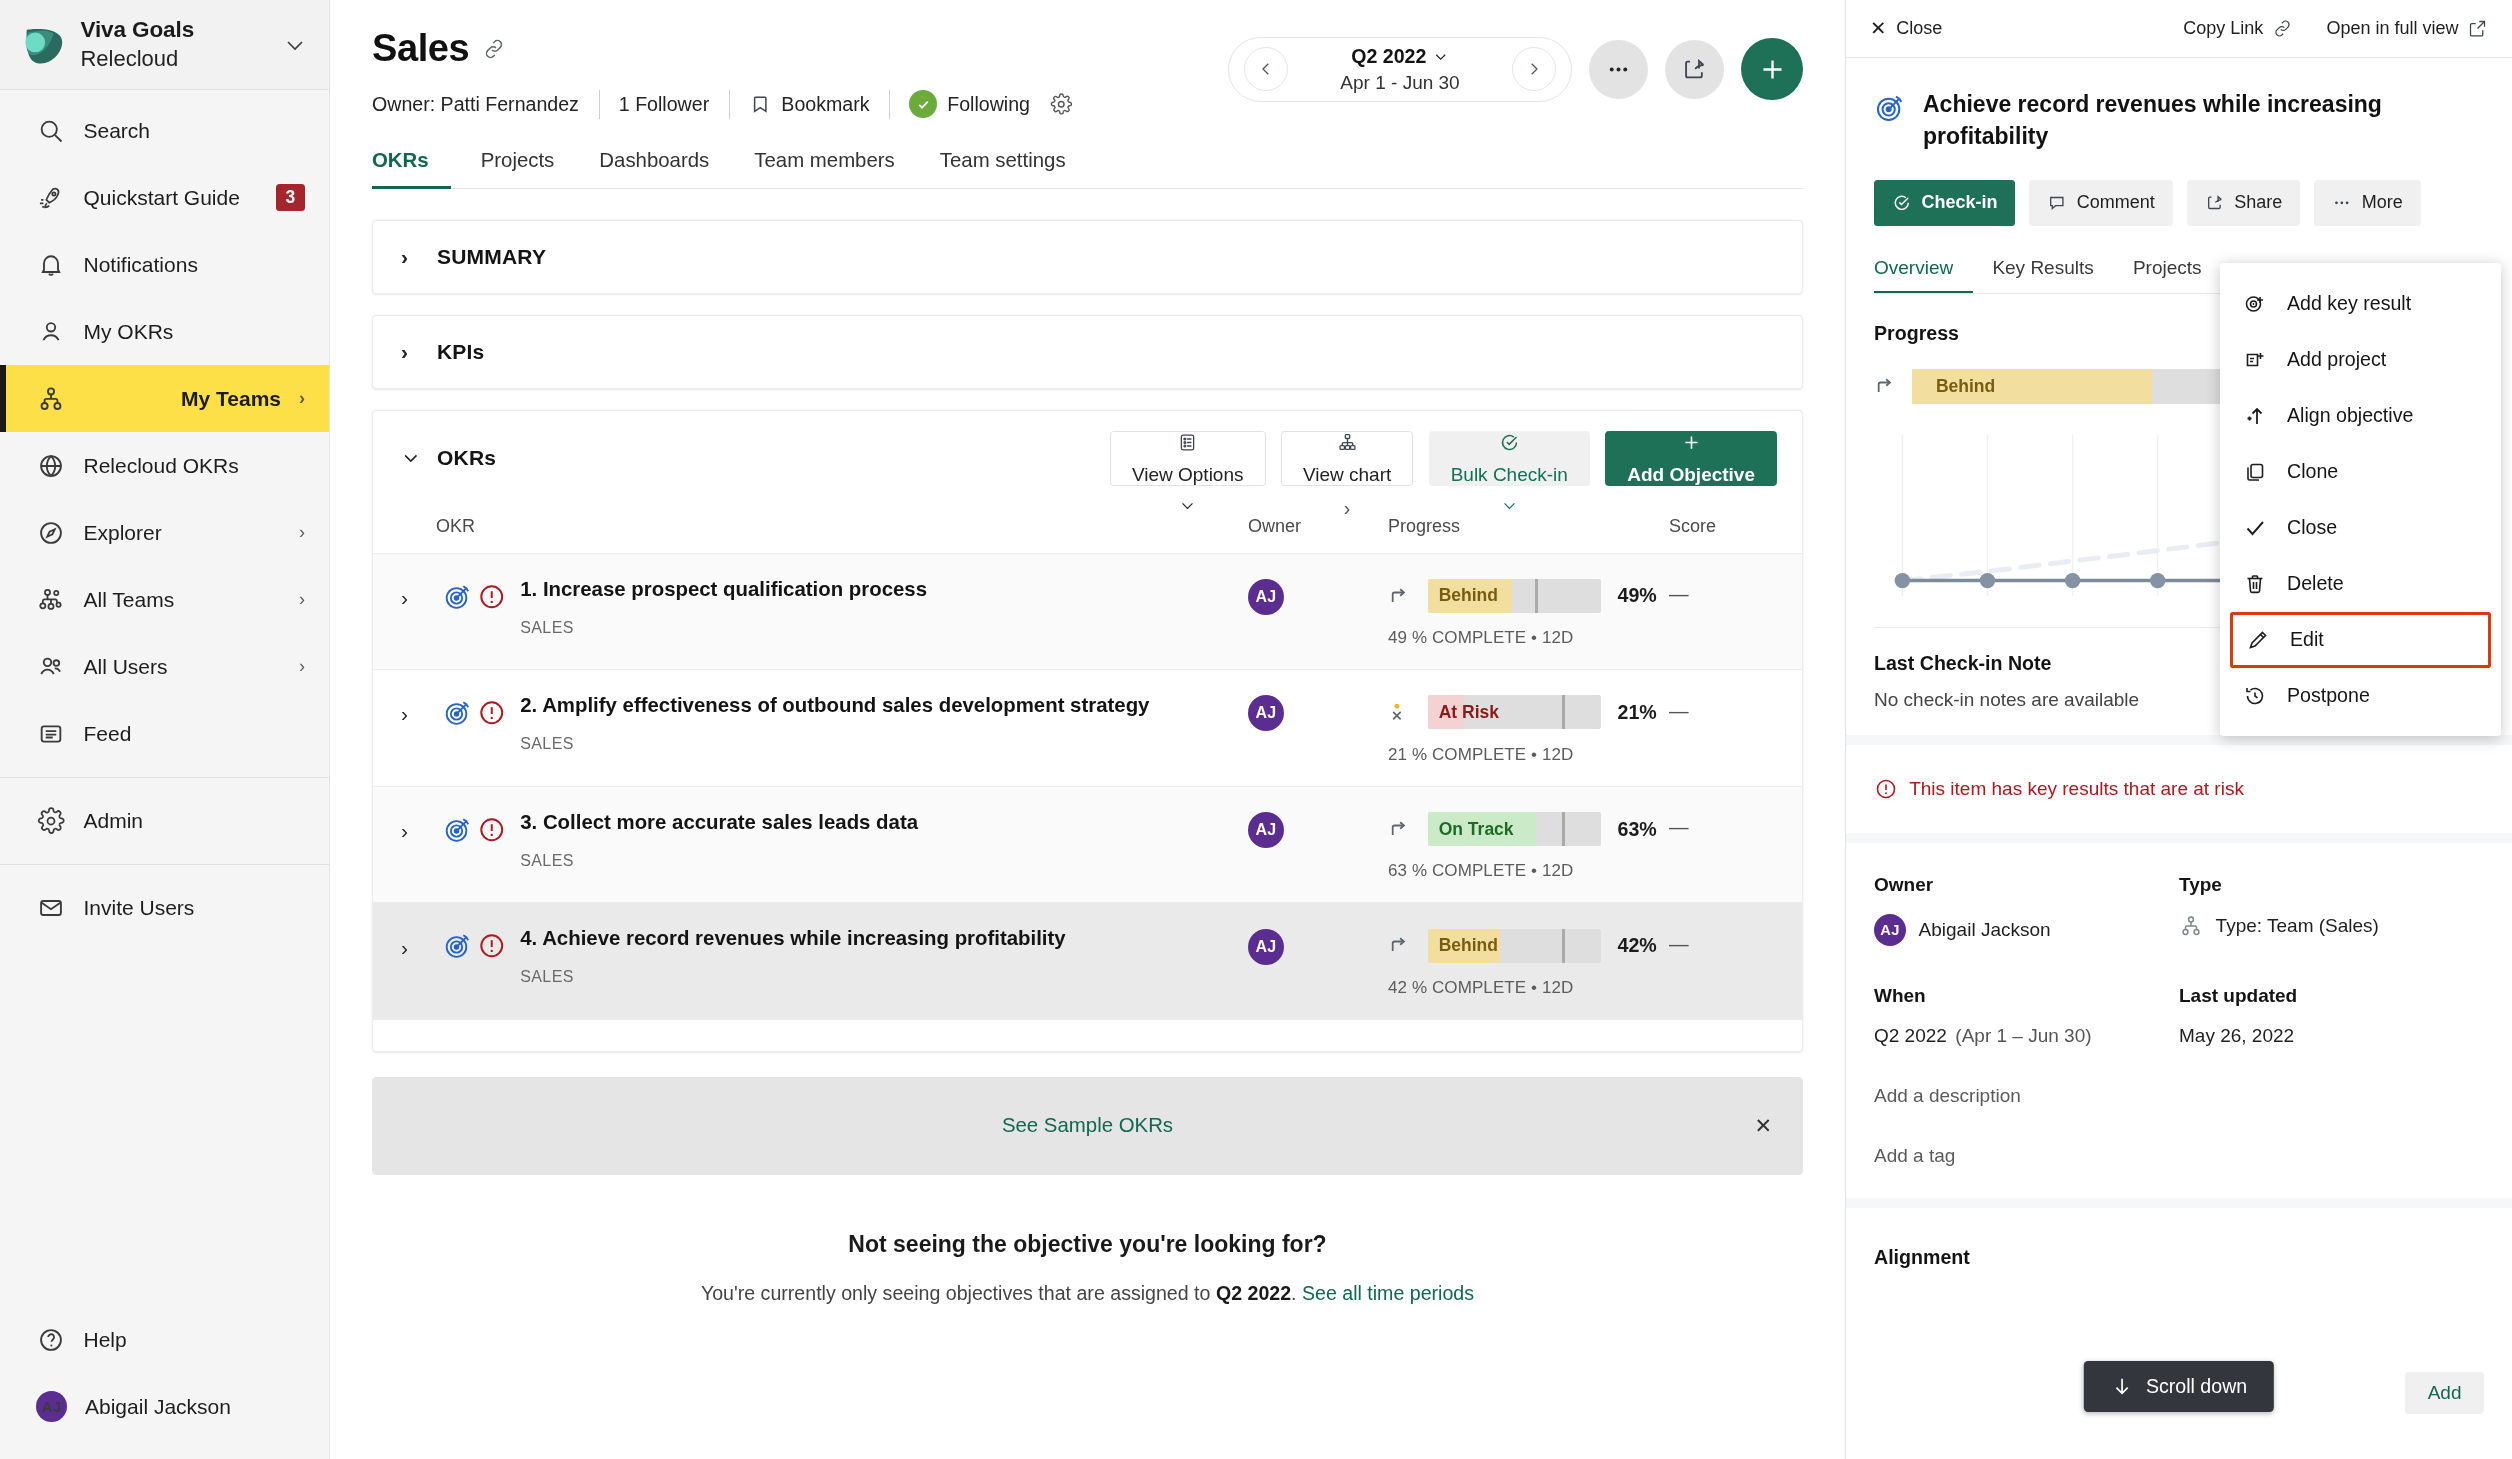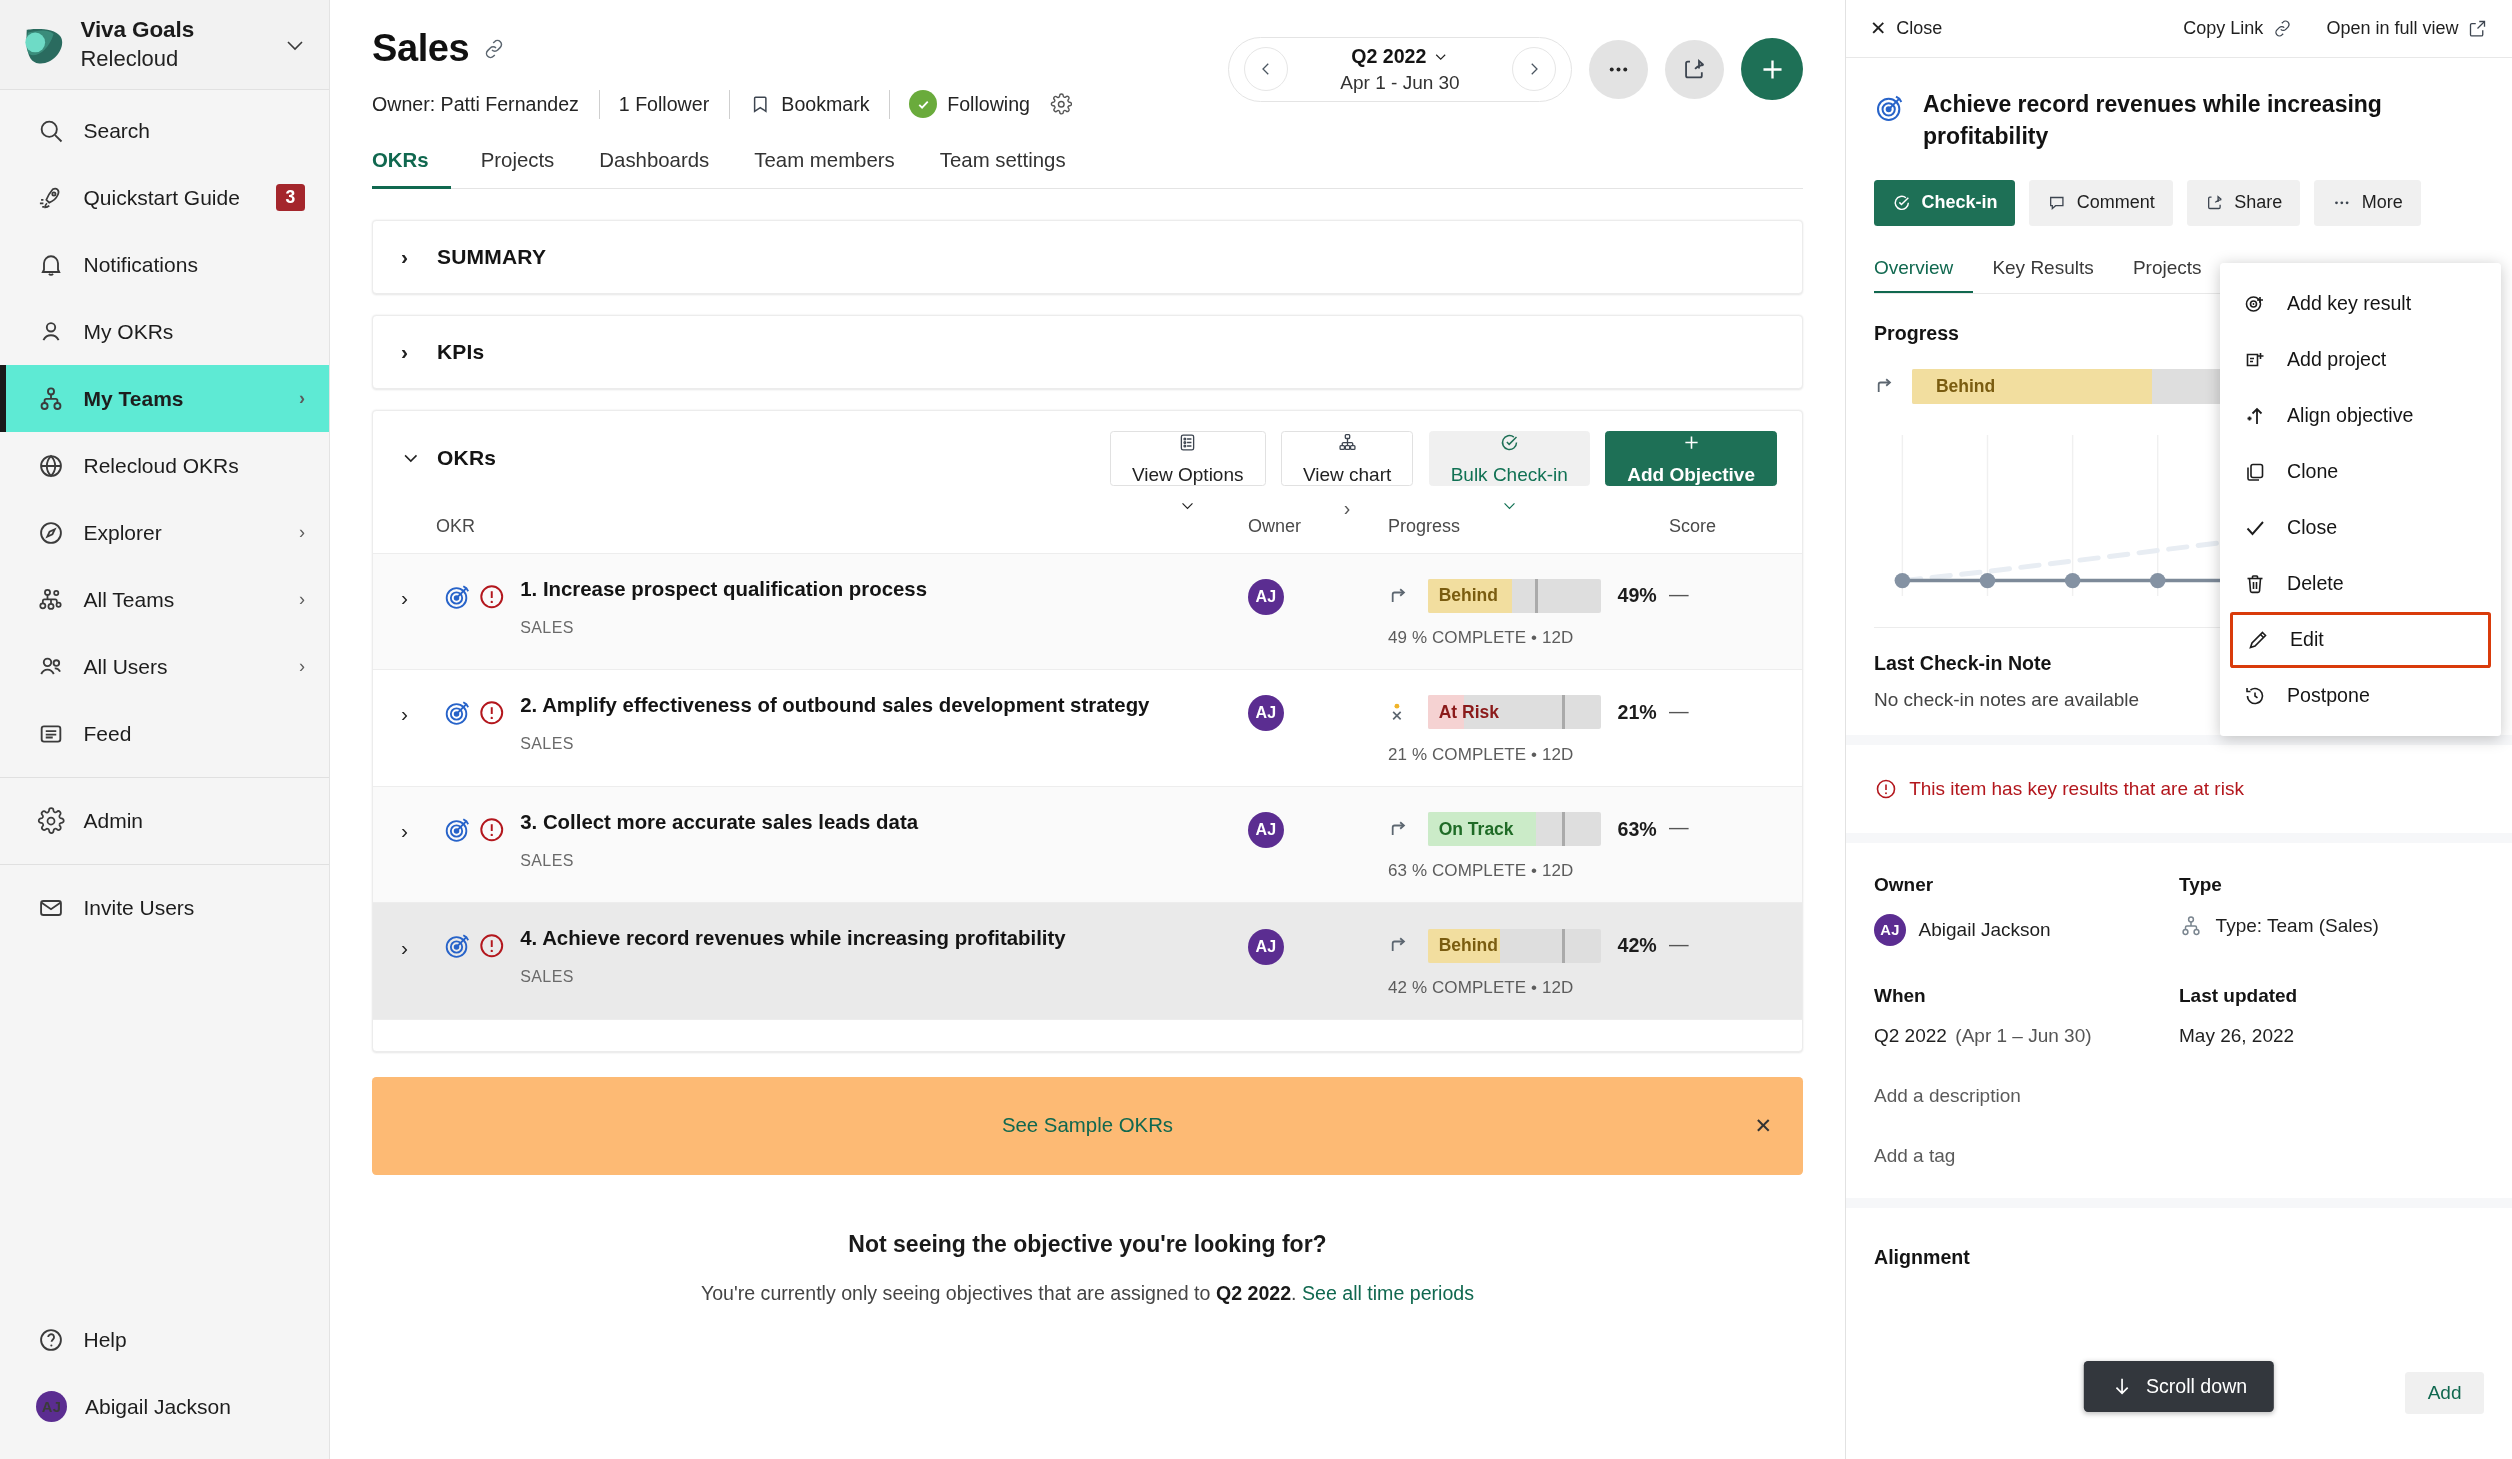--- a/index.html
+++ b/index.html
@@ -30,21 +30,21 @@
   .brand-chev { width: 32px; color: #3a3a3a; display:flex; align-items:center; justify-content:center; }
 
   .nav { padding-top: 7px; flex: 1; }
   .nav-item {
     display: flex; align-items: center; gap: 18px;
     height: 67px; padding: 0 24px 0 36px; position: relative;
     font-size: 21px; color: #1d1d1d; cursor: pointer;
   }
   .nav-item .ic { width: 29.5px; height: 29.5px; flex: 0 0 29.5px; display:flex; align-items:center; justify-content:center; color:#3b3b3b; }
   .nav-item .lbl { flex: 1; white-space: nowrap; }
-  .nav-item.active { background: #5eead4; font-weight: 700; }
+  .nav-item.active { background: #fde047; font-weight: 700; text-align: right; }
   .nav-item.active::before {
     content:""; position: absolute; left: 0; top: 0; bottom: 0; width: 6.3px; background: #1a1a1a;
   }
   .badge-count {
     background: #a4262c; color: #fff; font-size: 17.5px; font-weight: 600;
     border-radius: 3.5px; padding: 2.8px 9.8px; line-height: 1.25;
   }
   .chev-right { color: #5c5c5c; font-size: 18px; }
   .nav-sep { height: 0.7px; background: #e0e0e0; margin: 9.8px 0; }
   .nav-bottom { padding-bottom: 19.6px; }
@@ -138,21 +138,21 @@
   }
   .pfill { position: absolute; left: 0; top: 0; bottom: 0; display: flex; align-items: center; }
   .ptxt { position: absolute; left: 11.2px; top: 0; bottom: 0; display: flex; align-items: center;
           font-size: 17.5px; font-weight: 600; }
   .ptick { position: absolute; top: 0; bottom: 0; width: 2.8px; background: #aaa; }
   .ppct { font-size: 19.6px; font-weight: 600; color: #1c1c1c; }
   .pcomplete { font-size: 17px; color: #5c5c5c; margin-top: 15.4px; letter-spacing: 0.1px; }
   .c-score.cell { padding-top: 8.4px; font-size: 19.6px; color: #555; }
 
   .sample-box {
-    margin-top: 25px; background: #fdba74; border-radius: 4.2px; height: 98px;
+    margin-top: 25px; background: #e5e5e5; border-radius: 4.2px; height: 98px;
     display: flex; align-items: center; justify-content: center; position: relative;
   }
   .sample-link { color: #10684f; font-size: 20.4px; cursor: pointer; }
   .sample-x { position: absolute; right: 31px; top: 50%; transform: translateY(-50%); color: #333; font-size: 21px; cursor: pointer; }
 
   .notfound { text-align: center; margin-top: 56px; }
   .nf-title { font-size: 23px; font-weight: 700; color: #1a1a1a; }
   .nf-sub { font-size: 19.6px; color: #444; margin-top: 24px; }
   .nf-sub .em { font-weight: 600; color: #1a1a1a; }
   .nf-sub a { color: #10684f; text-decoration: none; cursor: pointer; }

